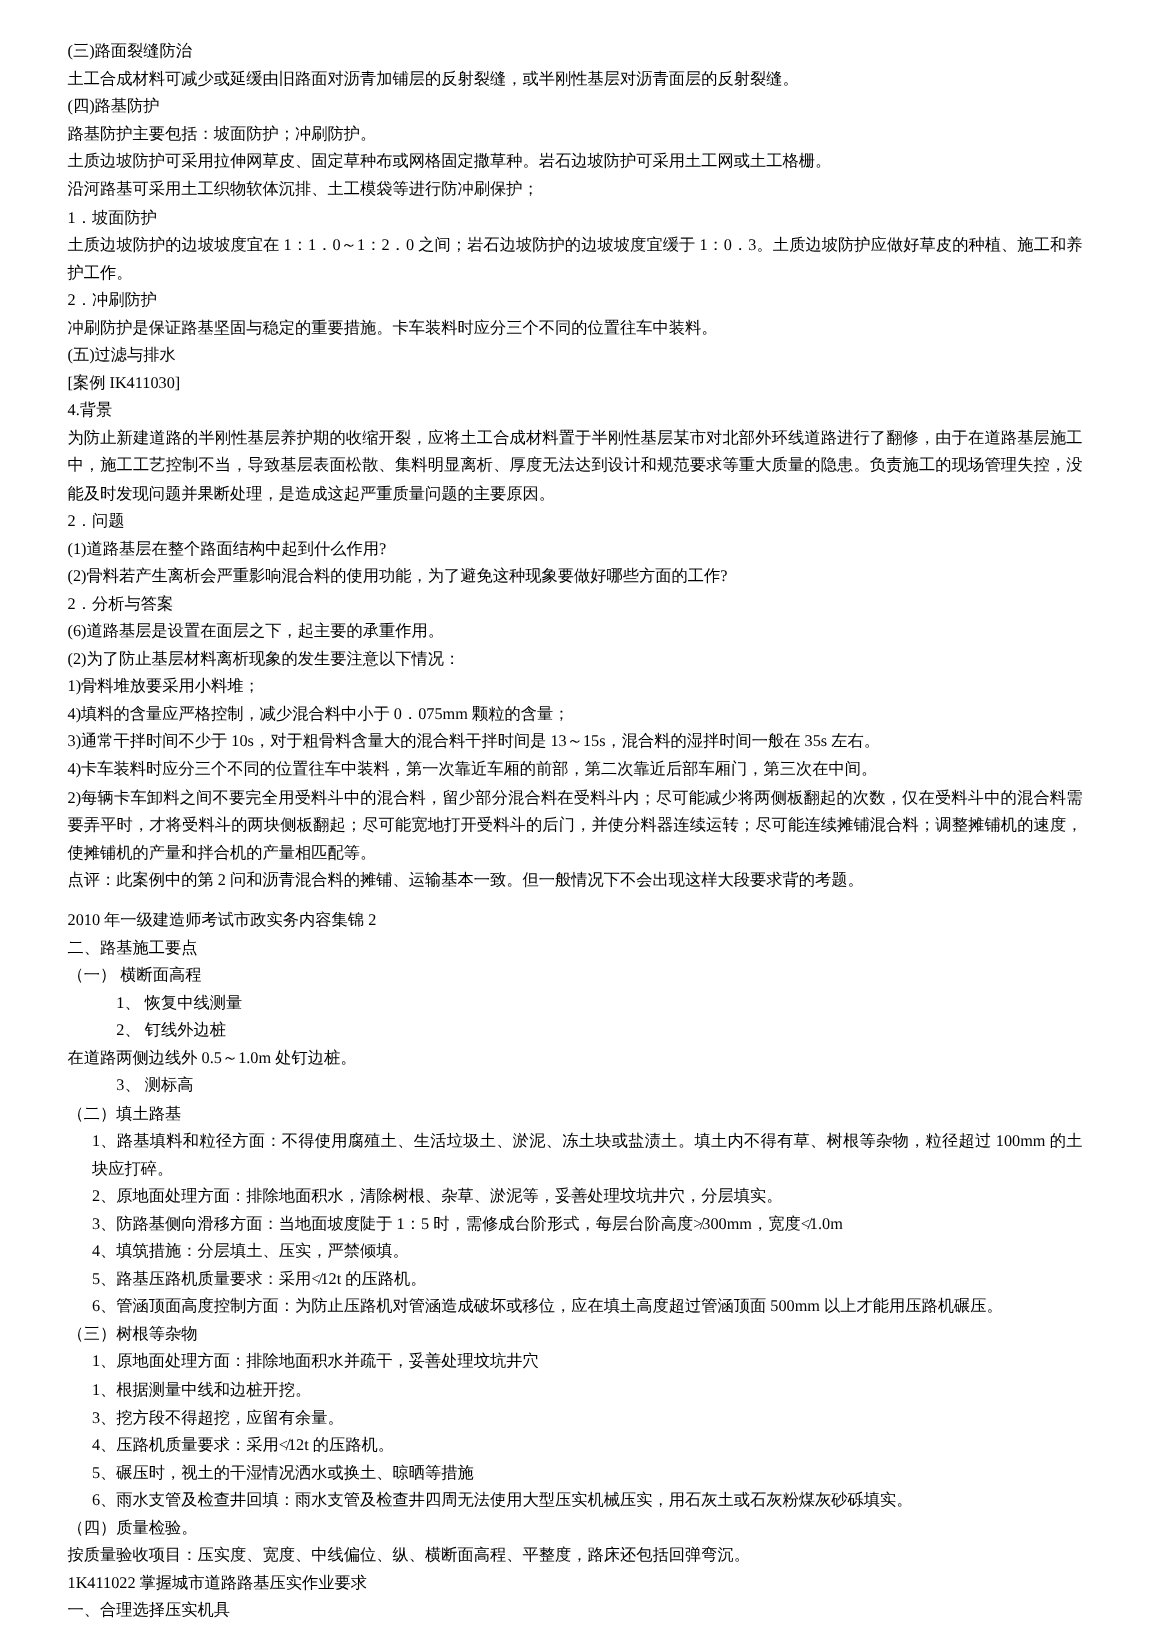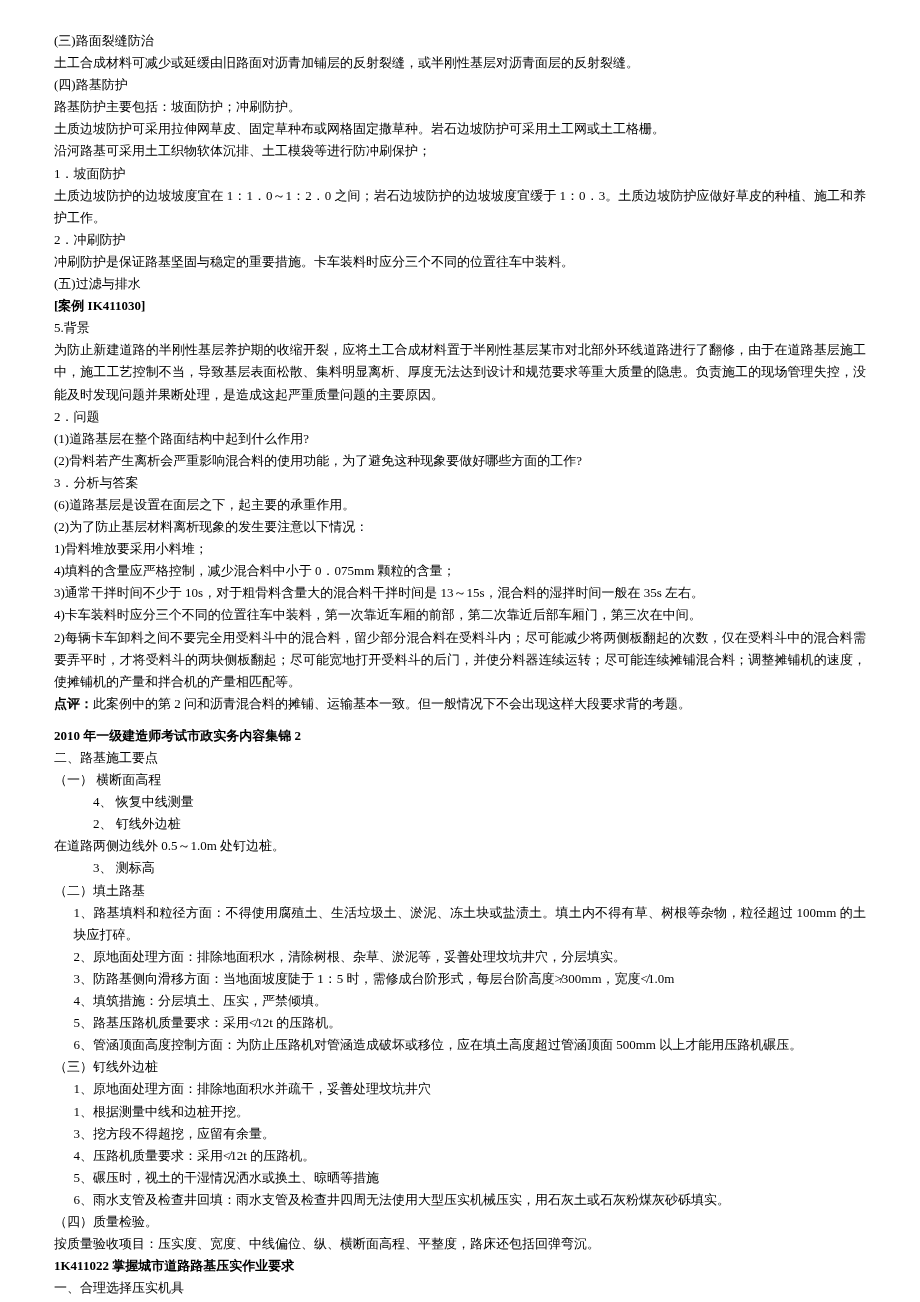--- a/index.html
+++ b/index.html
@@ -10,73 +10,73 @@
     background: #fff;
     width: 920px;
     margin: 0;
     padding: 30px 54px 40px 54px;
     box-sizing: border-box;
   }
   p {
     margin: 0;
     text-align: justify;
   }
-  .bold { font-weight: bold; }
+  .bold { font-weight: normal; }
   .indent1 { padding-left: 1.5em; }
   .indent2 { padding-left: 3em; }
   .spacer { height: 10px; }
 </style>
 </head>
 <body>
 
 <p>(三)路面裂缝防治</p>
 <p>土工合成材料可减少或延缓由旧路面对沥青加铺层的反射裂缝，或半刚性基层对沥青面层的反射裂缝。</p>
 <p>(四)路基防护</p>
 <p>路基防护主要包括：坡面防护；冲刷防护。</p>
 <p>土质边坡防护可采用拉伸网草皮、固定草种布或网格固定撒草种。岩石边坡防护可采用土工网或土工格栅。</p>
 <p>沿河路基可采用土工织物软体沉排、土工模袋等进行防冲刷保护；</p>
 <p>1．坡面防护</p>
 <p>土质边坡防护的边坡坡度宜在 1：1．0～1：2．0 之间；岩石边坡防护的边坡坡度宜缓于 1：0．3。土质边坡防护应做好草皮的种植、施工和养护工作。</p>
 <p>2．冲刷防护</p>
 <p>冲刷防护是保证路基坚固与稳定的重要措施。卡车装料时应分三个不同的位置往车中装料。</p>
 <p>(五)过滤与排水</p>
 
 <p class="bold">[案例 IK411030]</p>
-<p>5.背景</p>
+<p>4.背景</p>
 <p>为防止新建道路的半刚性基层养护期的收缩开裂，应将土工合成材料置于半刚性基层某市对北部外环线道路进行了翻修，由于在道路基层施工中，施工工艺控制不当，导致基层表面松散、集料明显离析、厚度无法达到设计和规范要求等重大质量的隐患。负责施工的现场管理失控，没能及时发现问题并果断处理，是造成这起严重质量问题的主要原因。</p>
 <p>2．问题</p>
 <p>(1)道路基层在整个路面结构中起到什么作用?</p>
 <p>(2)骨料若产生离析会严重影响混合料的使用功能，为了避免这种现象要做好哪些方面的工作?</p>
-<p>3．分析与答案</p>
+<p>2．分析与答案</p>
 <p>(6)道路基层是设置在面层之下，起主要的承重作用。</p>
 <p>(2)为了防止基层材料离析现象的发生要注意以下情况：</p>
 <p>1)骨料堆放要采用小料堆；</p>
 <p>4)填料的含量应严格控制，减少混合料中小于 0．075mm 颗粒的含量；</p>
 <p>3)通常干拌时间不少于 10s，对于粗骨料含量大的混合料干拌时间是 13～15s，混合料的湿拌时间一般在 35s 左右。</p>
 <p>4)卡车装料时应分三个不同的位置往车中装料，第一次靠近车厢的前部，第二次靠近后部车厢门，第三次在中间。</p>
 <p>2)每辆卡车卸料之间不要完全用受料斗中的混合料，留少部分混合料在受料斗内；尽可能减少将两侧板翻起的次数，仅在受料斗中的混合料需要弄平时，才将受料斗的两块侧板翻起；尽可能宽地打开受料斗的后门，并使分料器连续运转；尽可能连续摊铺混合料；调整摊铺机的速度，使摊铺机的产量和拌合机的产量相匹配等。</p>
 <p><span class="bold">点评：</span><span>此案例中的第 2 问和沥青混合料的摊铺、运输基本一致。但一般情况下不会出现这样大段要求背的考题。</span></p>
 
 <div class="spacer"></div>
 
 <p class="bold">2010 年一级建造师考试市政实务内容集锦 2</p>
 <p>二、路基施工要点</p>
 <p>（一）        横断面高程</p>
-<p class="indent2">4、    恢复中线测量</p>
+<p class="indent2">1、    恢复中线测量</p>
 <p class="indent2">2、    钉线外边桩</p>
 <p>在道路两侧边线外 0.5～1.0m 处钉边桩。</p>
 <p class="indent2">3、    测标高</p>
 <p>（二）填土路基</p>
 <p class="indent1">1、路基填料和粒径方面：不得使用腐殖土、生活垃圾土、淤泥、冻土块或盐渍土。填土内不得有草、树根等杂物，粒径超过 100mm 的土块应打碎。</p>
 <p class="indent1">2、原地面处理方面：排除地面积水，清除树根、杂草、淤泥等，妥善处理坟坑井穴，分层填实。</p>
 <p class="indent1">3、防路基侧向滑移方面：当地面坡度陡于 1：5 时，需修成台阶形式，每层台阶高度≯300mm，宽度≮1.0m</p>
 <p class="indent1">4、填筑措施：分层填土、压实，严禁倾填。</p>
 <p class="indent1">5、路基压路机质量要求：采用≮12t 的压路机。</p>
 <p class="indent1">6、管涵顶面高度控制方面：为防止压路机对管涵造成破坏或移位，应在填土高度超过管涵顶面 500mm 以上才能用压路机碾压。</p>
-<p>（三）钉线外边桩</p>
+<p>（三）树根等杂物</p>
 <p class="indent1">1、原地面处理方面：排除地面积水并疏干，妥善处理坟坑井穴</p>
 <p class="indent1">1、根据测量中线和边桩开挖。</p>
 <p class="indent1">3、挖方段不得超挖，应留有余量。</p>
 <p class="indent1">4、压路机质量要求：采用≮12t 的压路机。</p>
 <p class="indent1">5、碾压时，视土的干湿情况洒水或换土、晾晒等措施</p>
 <p class="indent1">6、雨水支管及检查井回填：雨水支管及检查井四周无法使用大型压实机械压实，用石灰土或石灰粉煤灰砂砾填实。</p>
 <p>（四）质量检验。</p>
 <p>按质量验收项目：压实度、宽度、中线偏位、纵、横断面高程、平整度，路床还包括回弹弯沉。</p>
 
 <p class="bold">1K411022 掌握城市道路路基压实作业要求</p>

